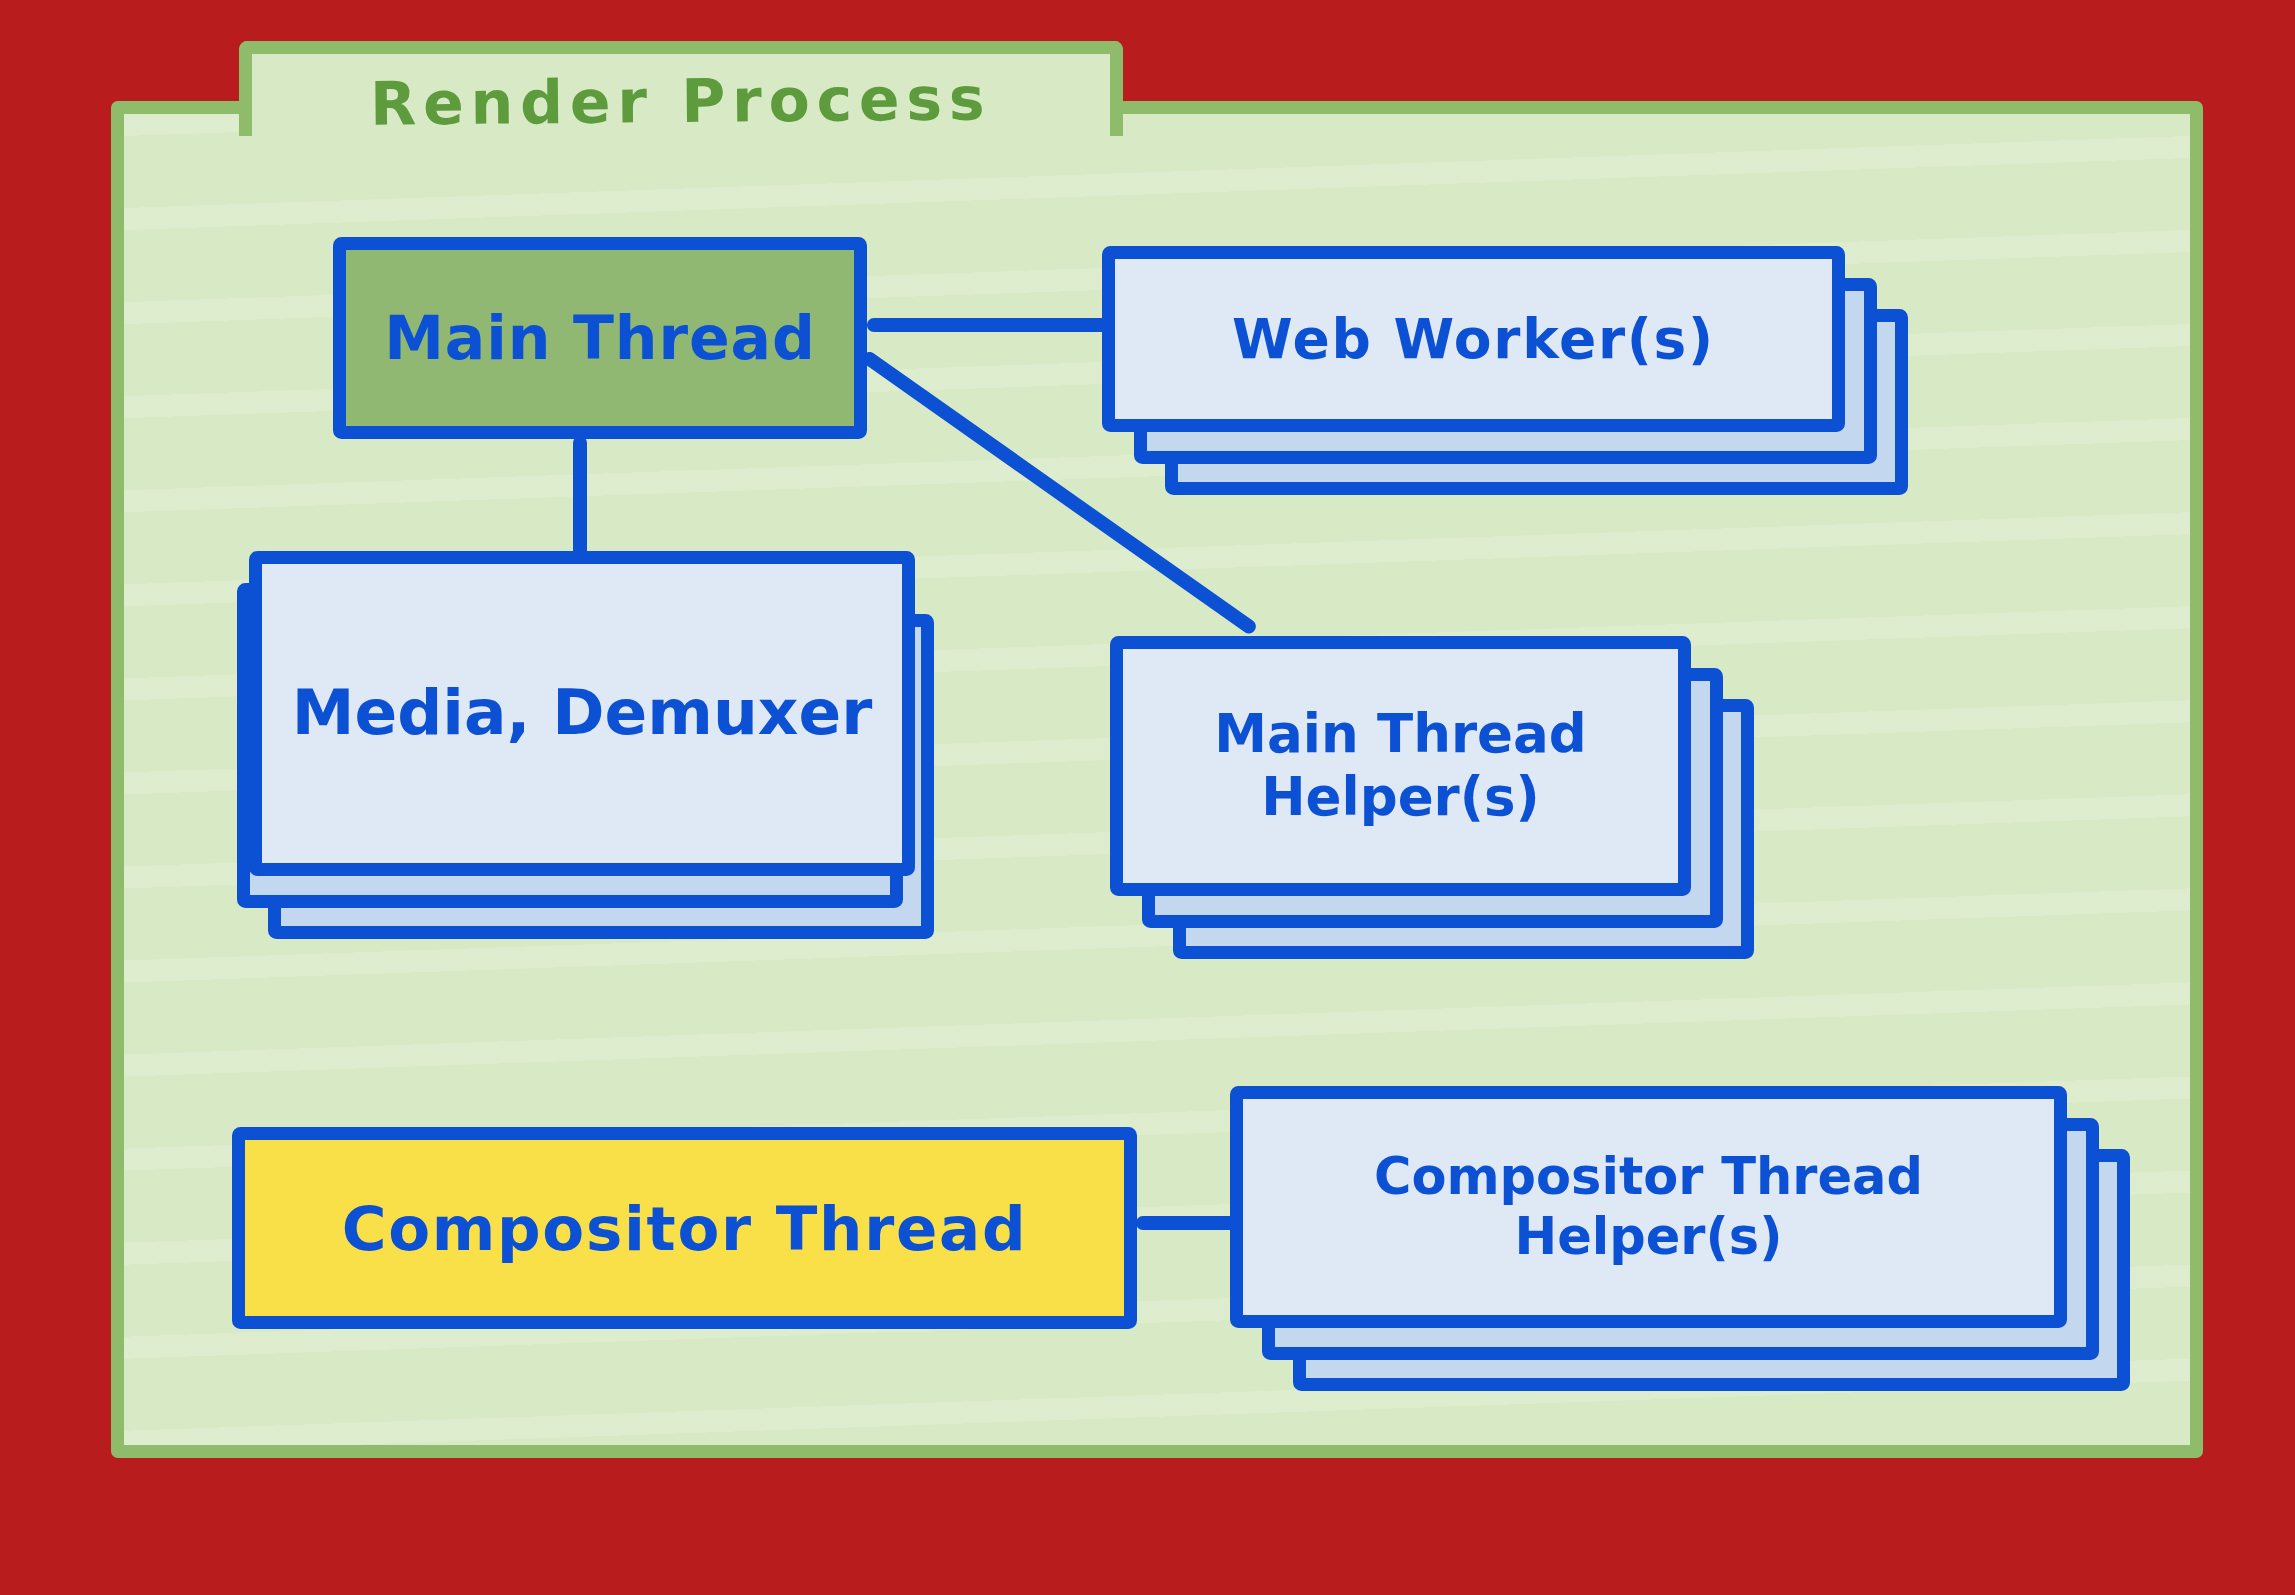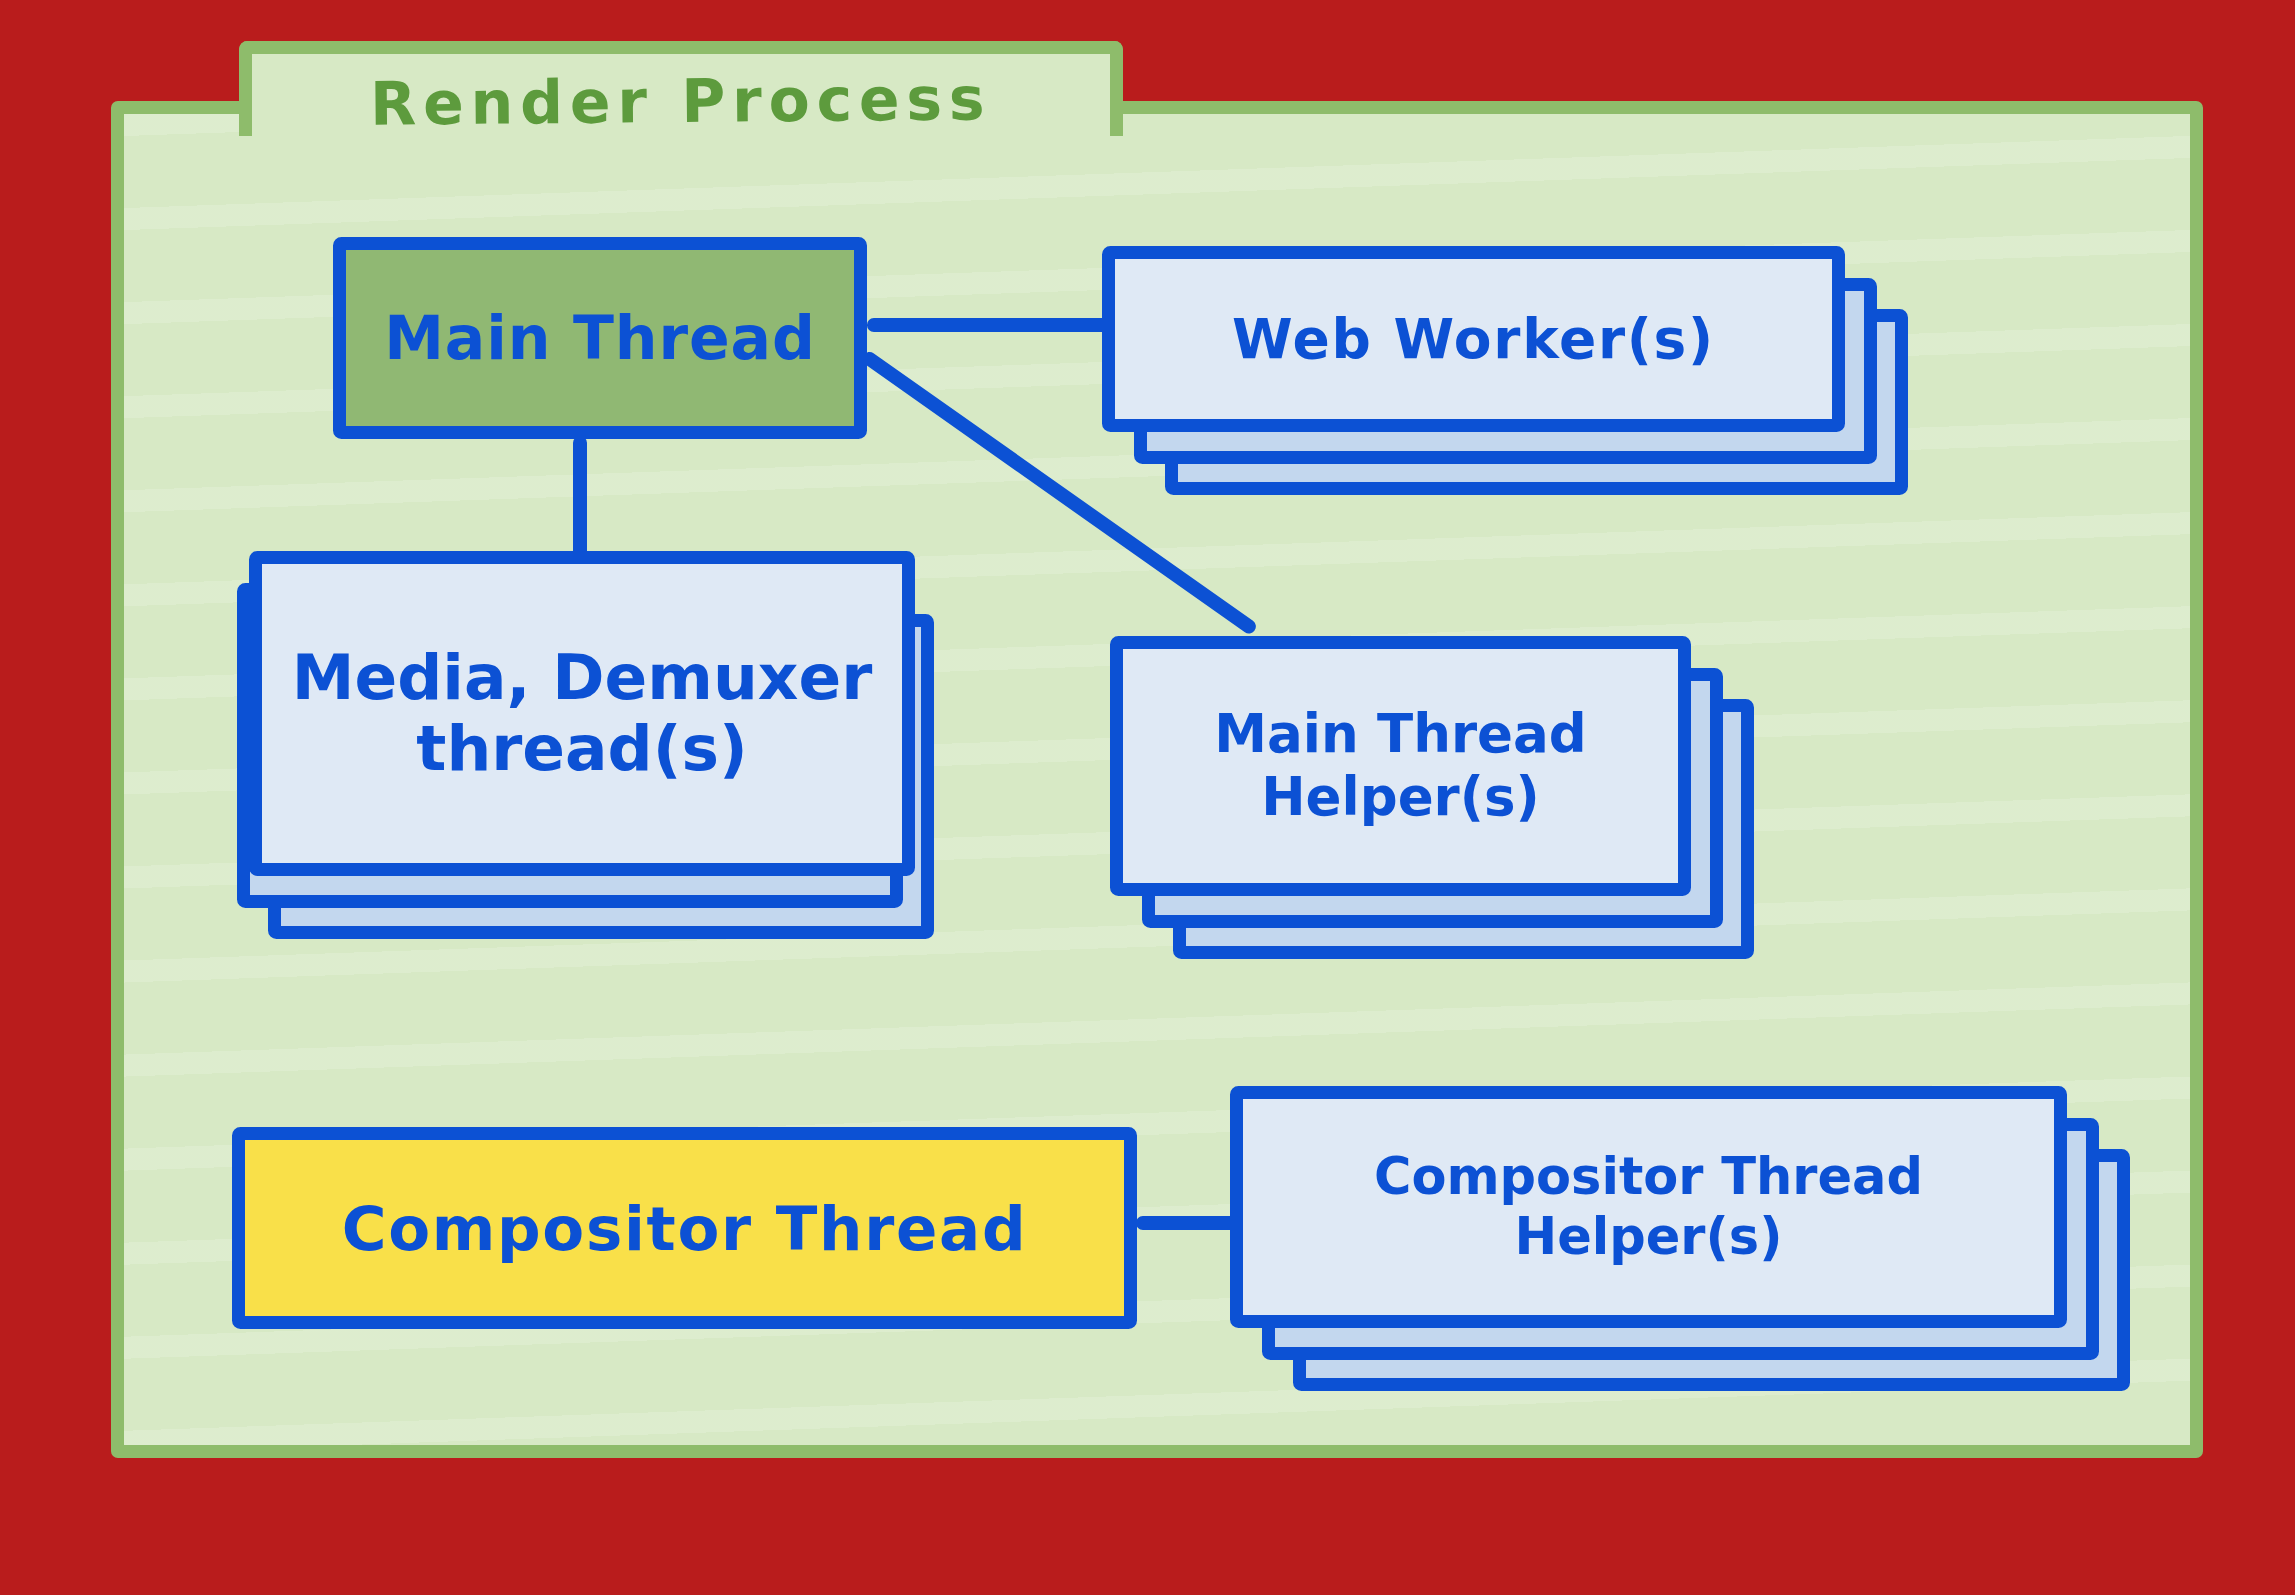--- a/index.html
+++ b/index.html
@@ -97,21 +97,20 @@
     <div class="card card-main">
       <span class="lbl-line">Web Worker(s)</span>
     </div>
   </div>
 
   <div class="stack stack-media">
     <div class="card card-b2"></div>
     <div class="card card-b1"></div>
     <div class="card card-main">
       <span class="lbl-line">Media, Demuxer</span>
-      <span class="lbl-line">thread(s)</span>
     </div>
   </div>
 
   <div class="stack stack-mt-helpers">
     <div class="card card-b2"></div>
     <div class="card card-b1"></div>
     <div class="card card-main">
       <span class="lbl-line">Main Thread</span>
       <span class="lbl-line">Helper(s)</span>
     </div>

